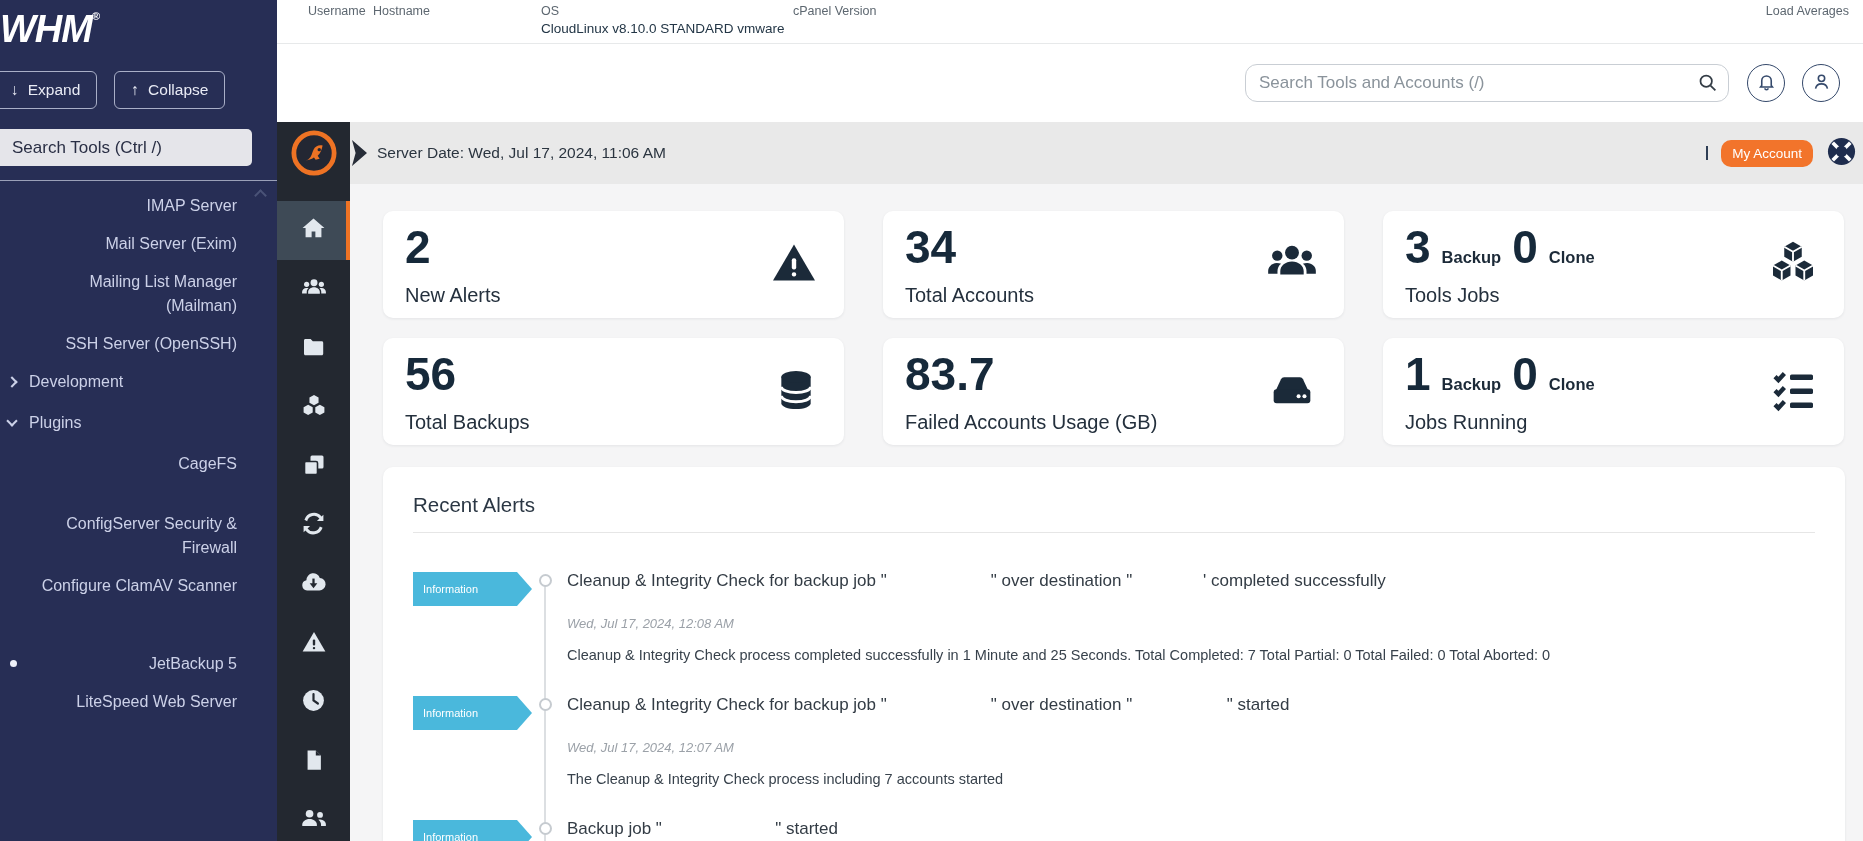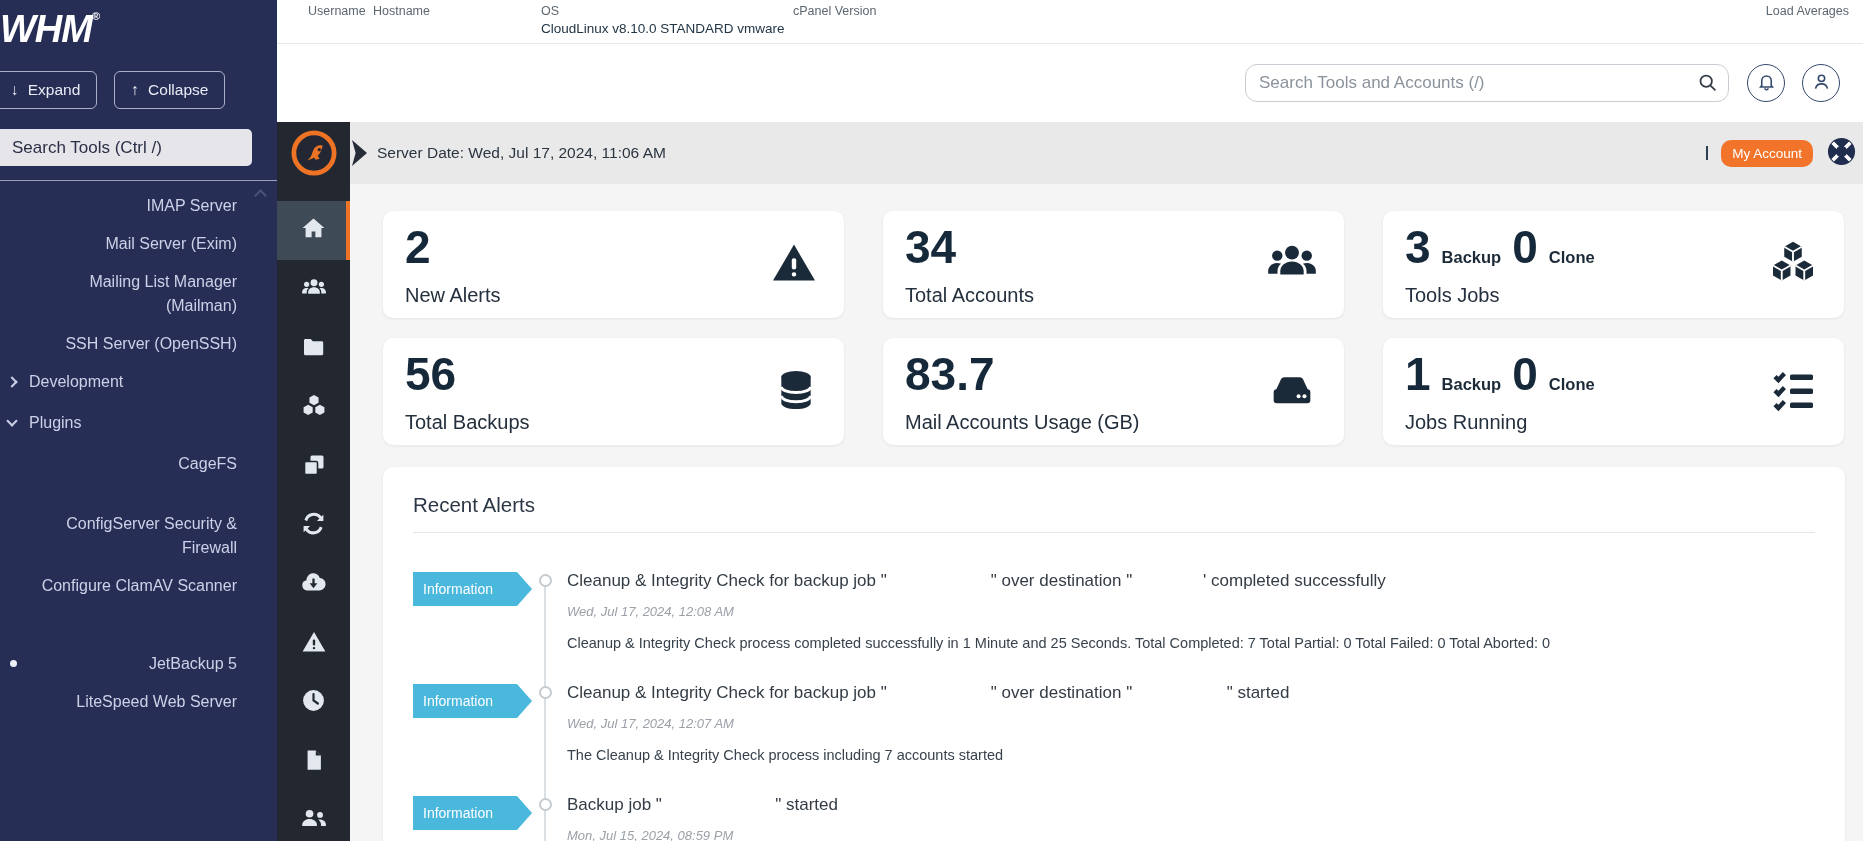--- a/index.html
+++ b/index.html
@@ -65,26 +65,26 @@
   .card-icon svg { fill:#1b2a39; }
   .pair-row { display:flex; align-items:baseline; gap:11px; }
   .pair-unit { font-size:16.5px; font-weight:bold; color:#1c2a38; }
   
   .panel { position:absolute; left:33px; top:283px; width:1462px; height:620px; background:#fff; border-radius:10px; box-shadow:0 1px 3px rgba(30,40,50,.08); }
   .panel-title { margin:26px 0 0 30px; font-size:20.5px; color:#2b3744; }
   .panel-divider { margin:15px 30px 0 30px; border-top:1px solid #e6e6e6; }
   .alerts { position:relative; padding:37px 30px 0 30px; }
   .timeline { position:absolute; left:161px; top:44px; width:2px; height:560px; background:#dcdfe2; }
   .alert-item { display:flex; align-items:flex-start; margin-bottom:31px; }
-  .alert-badge { flex:none; width:119px; height:34px; margin-top:2px; background:#4ab8dc; color:#fff; font-size:14px; line-height:34px; padding-left:10px; clip-path:polygon(0 0, calc(100% - 15px) 0, 100% 50%, calc(100% - 15px) 100%, 0 100%); }
+  .alert-badge { flex:none; width:119px; height:34px; margin-top:2px; background:#4ab8dc; color:#fff; font-size:11px; line-height:34px; padding-left:10px; clip-path:polygon(0 0, calc(100% - 15px) 0, 100% 50%, calc(100% - 15px) 100%, 0 100%); }
   .alert-marker { flex:none; width:26px; display:flex; justify-content:center; }
   .alert-circle { width:13px; height:13px; border:2px solid #c6cbd0; border-radius:50%; background:#fff; margin-top:4px; position:relative; z-index:1; }
   .alert-content { padding-left:9px; }
   .alert-title { font-size:17px; color:#333c45; line-height:22px; }
-  .alert-date { font-size:13px; font-style:italic; color:#9ba1a8; margin-top:12px; }
+  .alert-date { font-size:13px; font-style:italic; color:#9ba1a8; margin-top:24px; }
   .alert-desc { font-size:14.5px; color:#38424c; margin-top:16px; }
 </style>
 </head>
 <body>
 
 <div class="sidebar">
   <div class="whm-logo"><span>WHM</span><sup>®</sup></div>
   <div class="side-btns">
     <button class="side-btn">
         <span>↓</span>
@@ -325,21 +325,21 @@
             <g stroke="#fff" stroke-width="1.6" fill="none">
               <path d="M4 10.2c0 1.8 3.6 3.2 8 3.2s8-1.4 8-3.2"></path>
               <path d="M4 15.2c0 1.8 3.6 3.2 8 3.2s8-1.4 8-3.2"></path>
             </g>
           </svg>
       </div>
     </div>
 
     <div class="card">
       <div class="card-value">83.7</div>
-      <div class="card-label">Mail Accounts Usage (GB)</div>
+      <div class="card-label">Failed Accounts Usage (GB)</div>
       <div class="card-icon">
         <svg width="52" height="44" viewBox="0 0 24 24">
             <path d="M3.2 12.2 6 6.1A1.9 1.9 0 0 1 7.7 5h8.6a1.9 1.9 0 0 1 1.7 1.1l2.8 6.1z"></path>
             <rect x="2" y="11.6" width="20" height="7.6" rx="1.6"></rect>
             <g fill="#fff">
               <circle cx="15.6" cy="15.4" r="1.1"></circle>
               <circle cx="18.8" cy="15.4" r="1.1"></circle>
             </g>
           </svg>
       </div>

